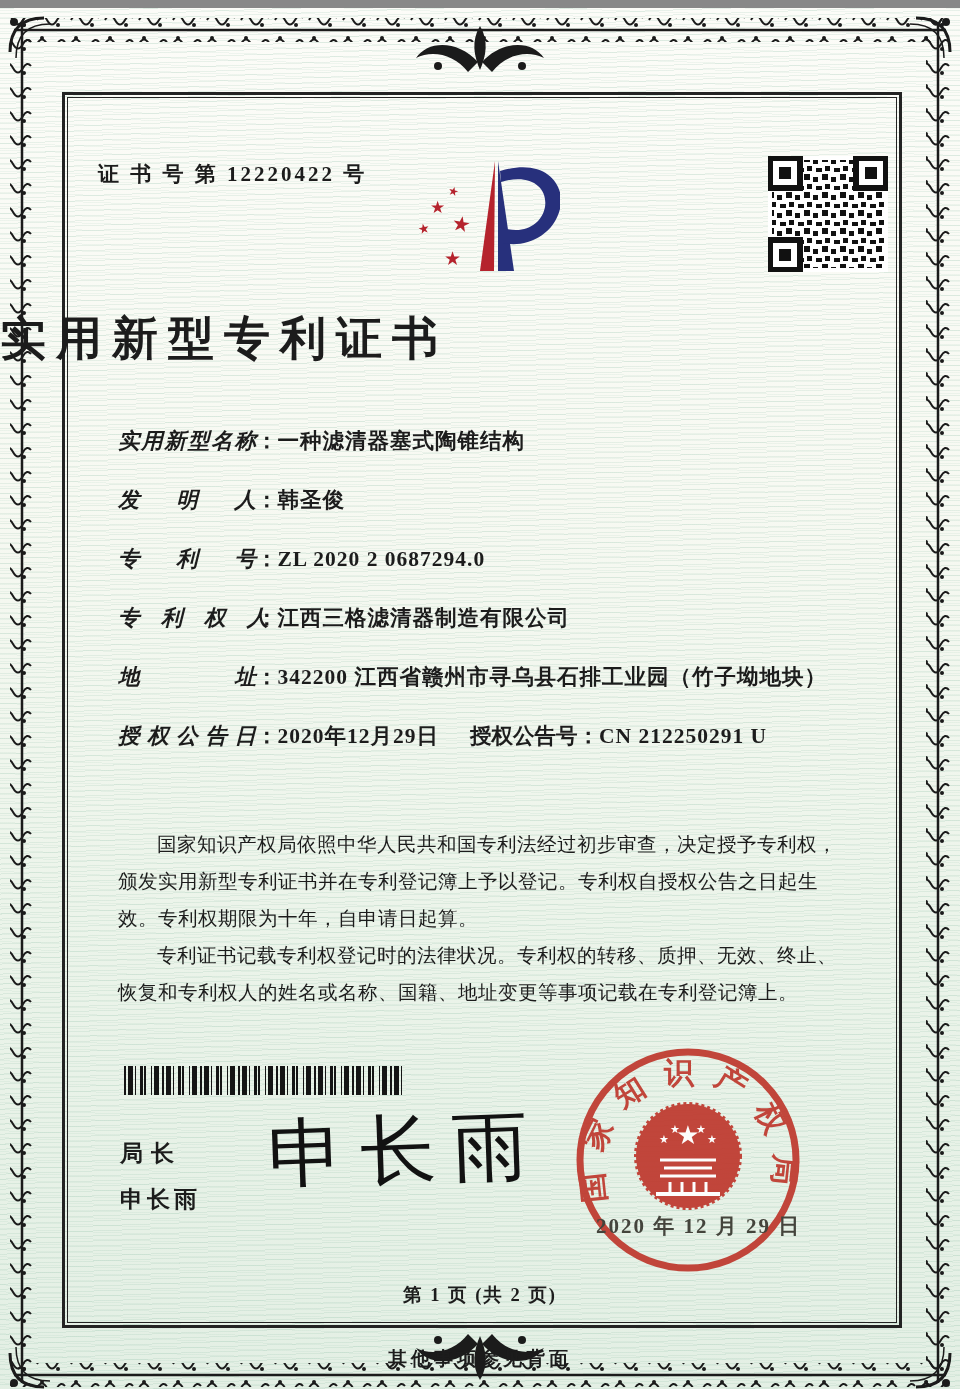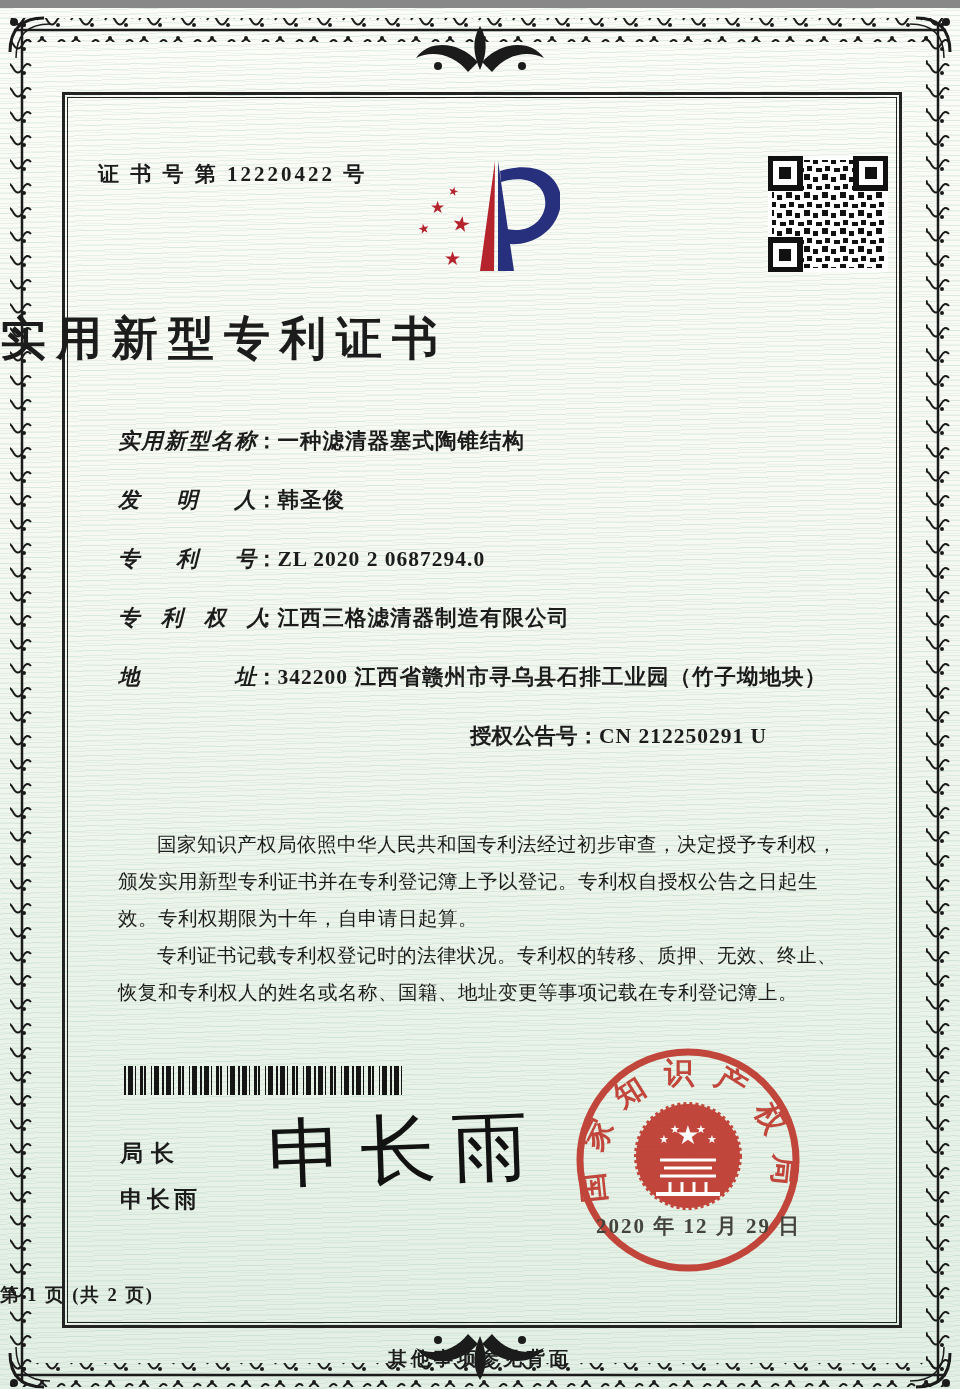--- a/index.html
+++ b/index.html
@@ -47,21 +47,21 @@
       #151515 27px 28px, transparent 28px 30px,
       #151515 30px 35px, transparent 35px 38px);
   }
   .signer-title{position:absolute;left:120px;top:1130px;font-size:23px;letter-spacing:8px;font-weight:600;}
   .signer-name{position:absolute;left:120px;top:1176px;font-size:23px;letter-spacing:4px;font-weight:600;}
   .signature{position:absolute;left:268px;top:1092px;font-size:76px;letter-spacing:16px;
              color:#121212;transform:rotate(-2deg);font-weight:500;white-space:nowrap;}
   .seal{position:absolute;left:572px;top:1036px;width:232px;height:232px;opacity:0.93;}
   .seal-date{position:absolute;left:596px;top:1204px;font-size:21px;letter-spacing:2px;
              color:#44443c;font-weight:600;z-index:4;}
-  .page-info{position:absolute;left:0;right:0;top:1274px;
+  .page-info{position:absolute;left:0;right:0;top:1274px;text-align:center;
              font-size:18.5px;letter-spacing:2px;font-weight:600;}
   .back-note{position:absolute;left:0;right:0;top:1338px;text-align:center;
              font-size:19px;letter-spacing:4px;font-weight:600;z-index:4;}
 </style>
 </head>
 <body>
 
 <div class="sheet">
 
   <svg class="frame-svg" width="960" height="1389" viewBox="0 0 960 1389">
@@ -162,20 +162,23 @@
       <div class="frow">
         <span class="flabel">专　利　号</span><span>：</span><span class="fvalue">ZL 2020 2 0687294.0</span>
       </div>
       <div class="frow">
         <span class="flabel">专　利　权　人</span><span>：</span><span class="fvalue">江西三格滤清器制造有限公司</span>
       </div>
       <div class="frow">
         <span class="flabel">地　　　址</span><span>：</span><span class="fvalue">342200 江西省赣州市寻乌县石排工业园（竹子坳地块）</span>
       </div>
       <div class="frow">
+        <span>
+          <span class="flabel">授权公告日</span><span>：</span><span class="fvalue">2020年12月29日</span>
+        </span>
         <span class="grant-right">
           <span>授权公告号</span><span>：</span><span class="fvalue">CN 212250291 U</span>
         </span>
       </div>
     </div>
 
     <div class="body-text">
       <p>国家知识产权局依照中华人民共和国专利法经过初步审查，决定授予专利权，颁发实用新型专利证书并在专利登记簿上予以登记。专利权自授权公告之日起生效。专利权期限为十年，自申请日起算。</p>
       <p>专利证书记载专利权登记时的法律状况。专利权的转移、质押、无效、终止、恢复和专利权人的姓名或名称、国籍、地址变更等事项记载在专利登记簿上。</p>
     </div>

